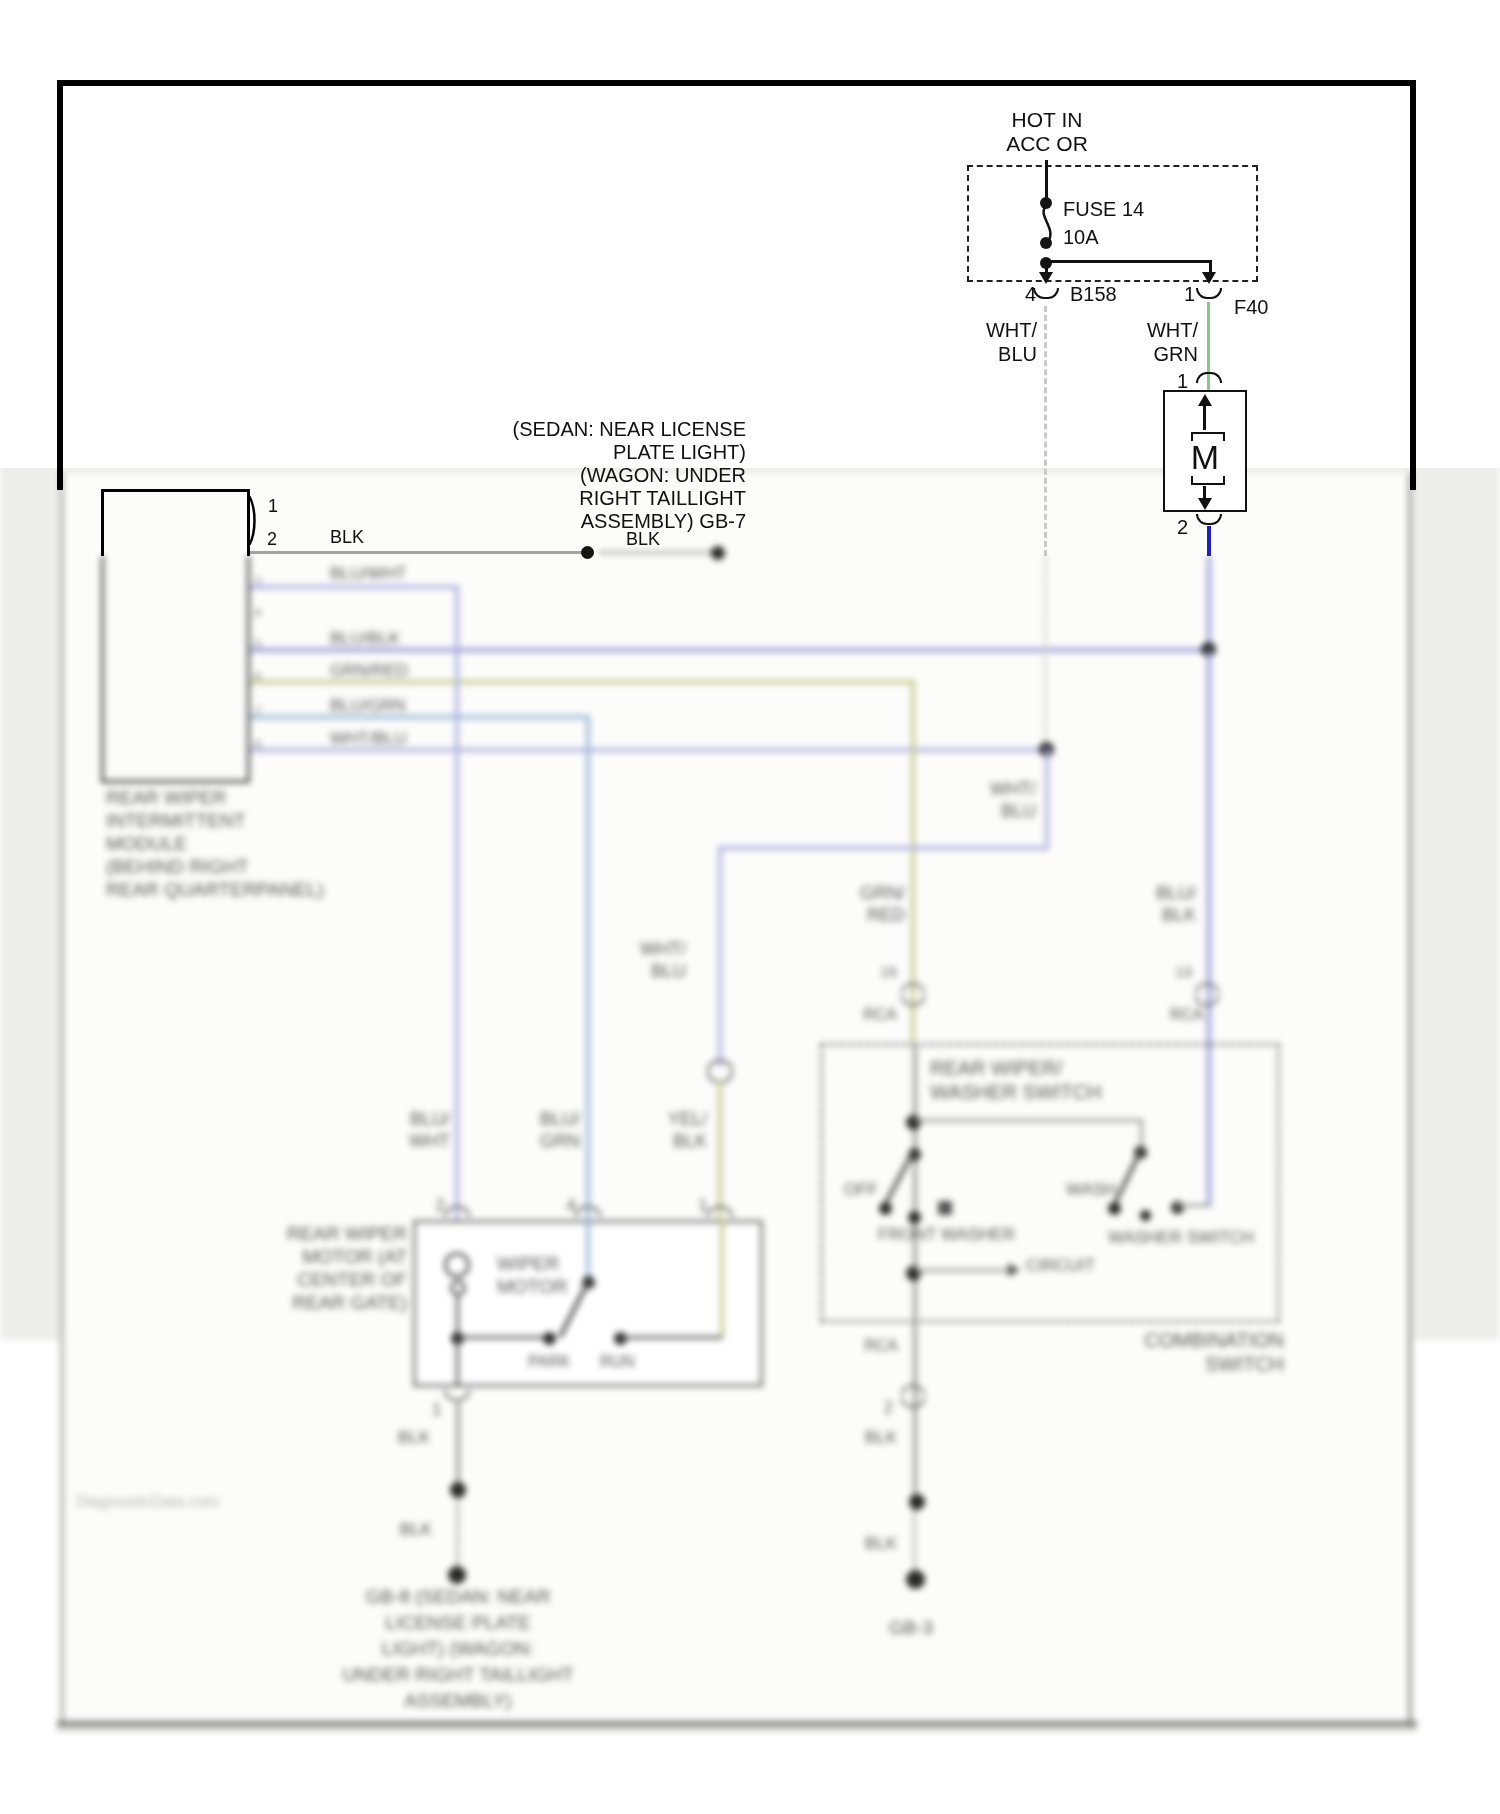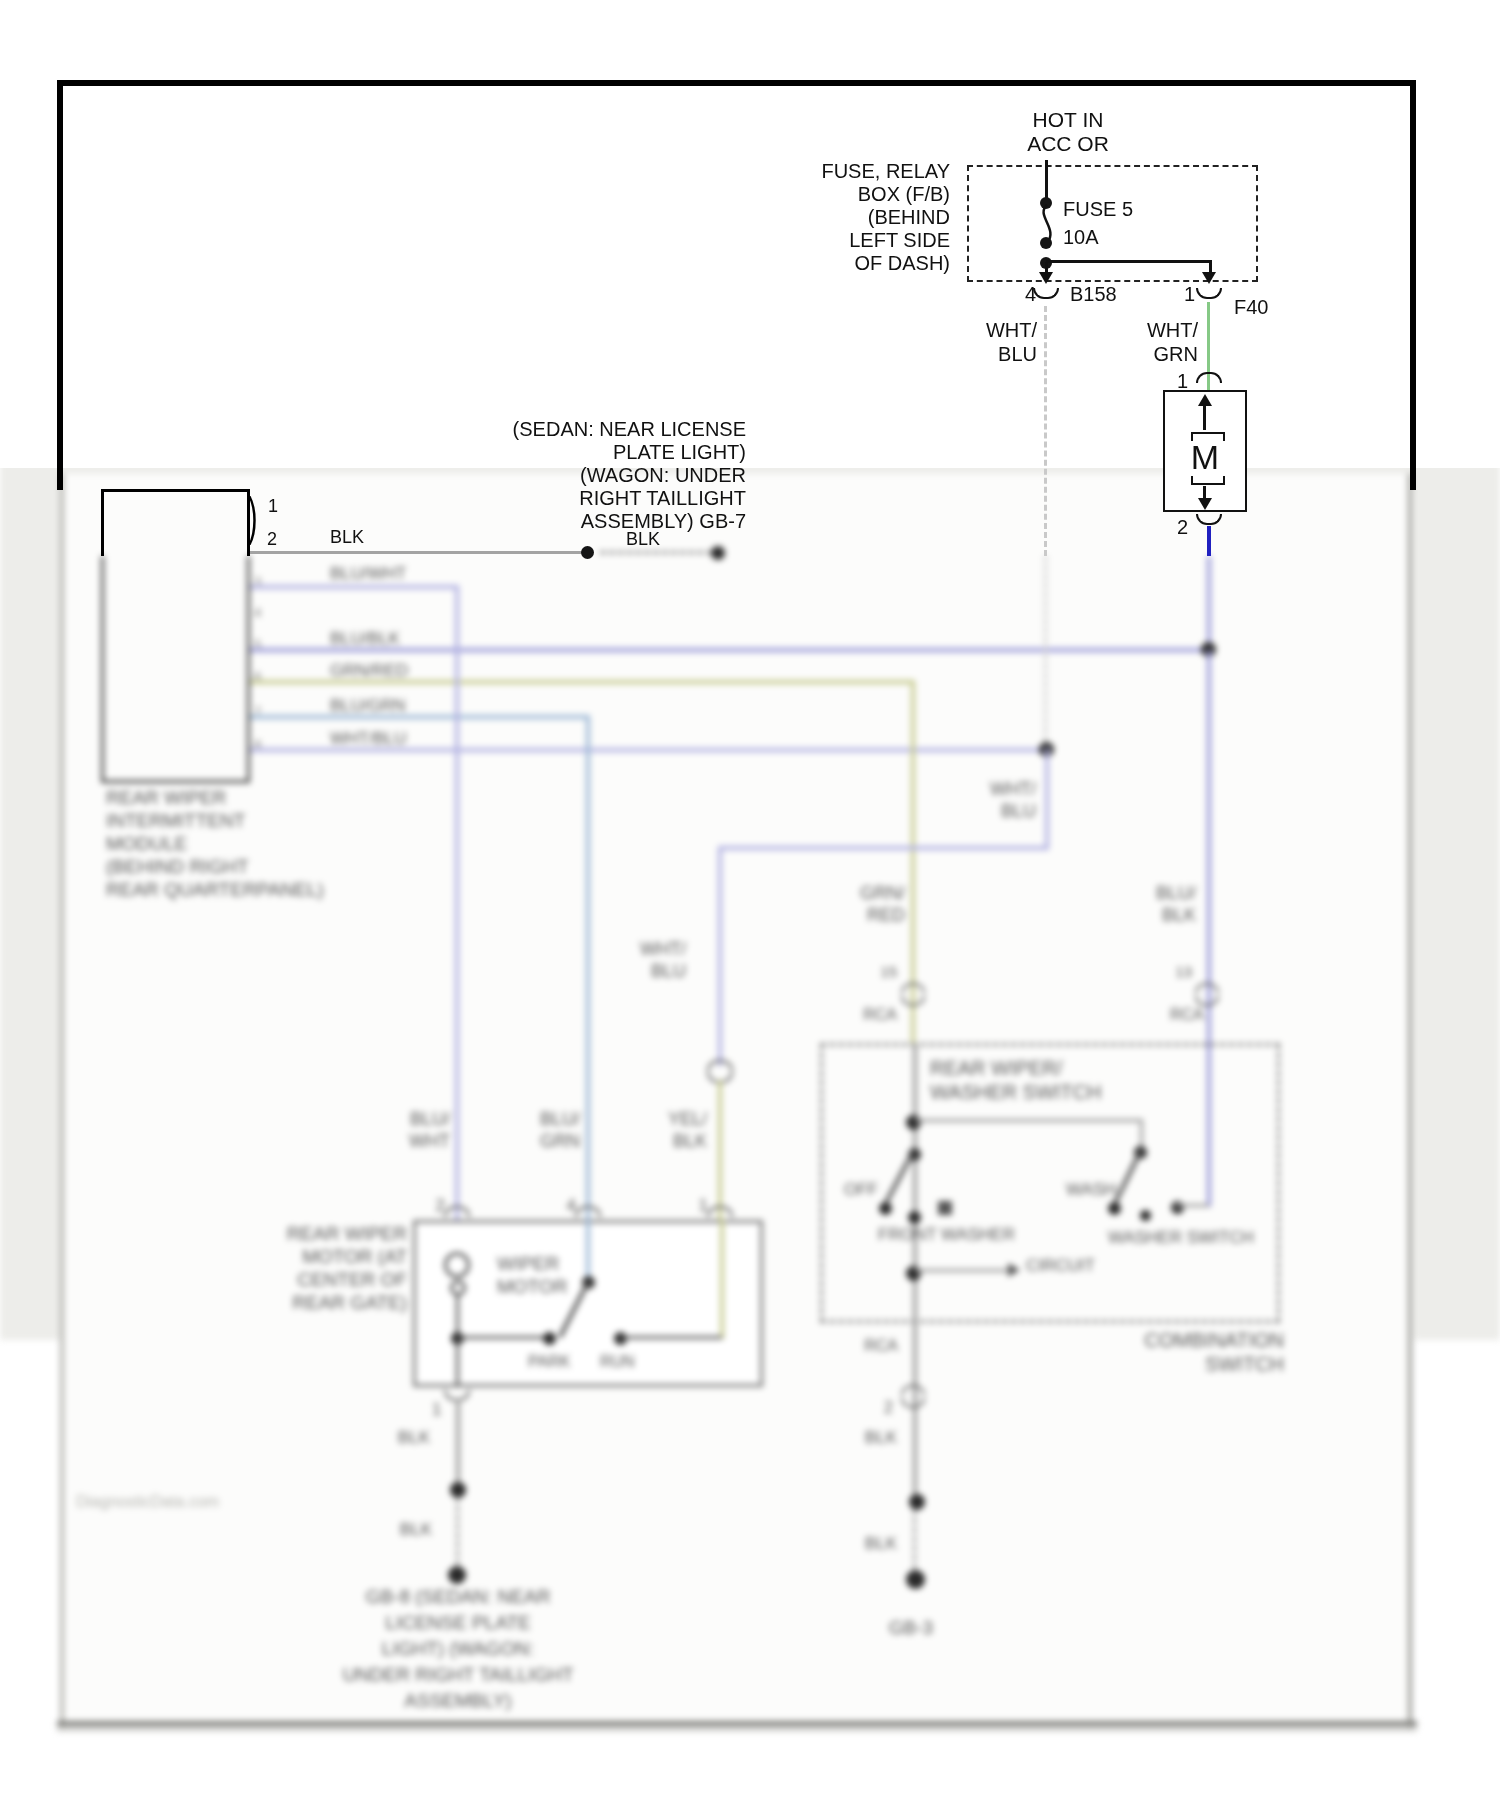--- a/index.html
+++ b/index.html
@@ -193,36 +193,31 @@
     <div class="t" style="left:76px;top:1490px;font-size:16px;color:#b5b5b0">DiagnosticData.com</div>
   </div>
 
   <div id="sharp">
     <div class="w" style="left:0;top:0;width:1500px;height:468px;background:#fff"></div>
 
     <div class="w" style="left:57px;top:80px;width:1359px;height:6px;background:#000"></div>
     <div class="w" style="left:57px;top:80px;width:6px;height:410px;background:#000"></div>
     <div class="w" style="left:1410px;top:80px;width:6px;height:410px;background:#000"></div>
 
-    <div class="t tc" style="left:968px;top:108px;width:200px;font-size:21px;line-height:24px">HOT IN
+    <div class="t tc" style="left:947px;top:108px;width:200px;font-size:21px;line-height:24px">HOT IN
 ACC OR</div>
-    <div class="t tr" style="right:550px;top:160px">FUSE, RELAY
-BOX (F/B)
-(BEHIND
-LEFT SIDE
-OF DASH)</div>
     <div class="box" style="left:967px;top:165px;width:291px;height:117px;border:2.5px dashed #222;background:none"></div>
     <div class="w" style="left:1045px;top:160px;width:3px;height:45px;background:#111"></div>
     <div class="dot" style="left:1040px;top:197px;width:12px;height:12px"></div>
     <svg style="position:absolute;left:1034px;top:203px" width="26" height="44" viewBox="0 0 26 44">
         <path d="M13 2 C 1 12, 25 26, 13 40" stroke="#111" stroke-width="2.5" fill="none"></path>
       </svg>
     <div class="dot" style="left:1040px;top:237px;width:12px;height:12px"></div>
     <div class="dot" style="left:1040px;top:257px;width:12px;height:12px"></div>
-    <div class="t" style="left:1063px;top:198px">FUSE 5</div>
+    <div class="t" style="left:1063px;top:198px">FUSE 14</div>
     <div class="t" style="left:1063px;top:226px">10A</div>
     <div class="w" style="left:1046px;top:260px;width:166px;height:3px;background:#111"></div>
     <div class="w" style="left:1209px;top:260px;width:3px;height:14px;background:#111"></div>
     <div class="w" style="left:1045px;top:262px;width:3px;height:12px;background:#111"></div>
     <div class="tri" style="left:1039px;top:272px;border-left:7px solid transparent;border-right:7px solid transparent;border-top:12px solid #111"></div>
     <div class="tri" style="left:1202px;top:272px;border-left:7px solid transparent;border-right:7px solid transparent;border-top:12px solid #111"></div>
     <div class="cup" style="left:1033px;top:288px"></div>
     <div class="cup" style="left:1196px;top:288px"></div>
     <div class="t tr" style="right:464px;top:283px">4</div>
     <div class="t" style="left:1070px;top:283px">B158</div>

